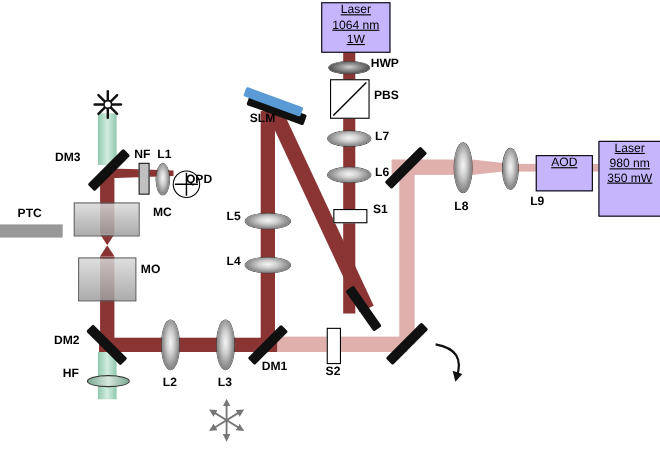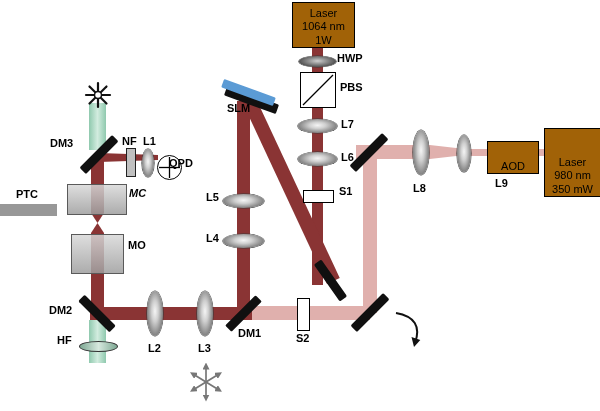--- a/index.html
+++ b/index.html
@@ -8,23 +8,23 @@
   .abs{position:absolute;}
   .beam{position:absolute;}
   .beam-red{background:var(--beam-1064,#8a3434);}
   .beam-pink{background:var(--beam-980,#e0b0ad);}
   .beam-green{background:linear-gradient(90deg,#8fc9ae 0%,#d2ecdf 50%,#8fc9ae 100%);}
   .mirror{position:absolute;background:var(--mirror-black,#101010);border-radius:1.5px;z-index:4;}
   .lens{position:absolute;border-radius:50%;z-index:3;
         background:radial-gradient(ellipse at 50% 45%,#f5f5f5 0%,#cfcfcf 30%,#909090 62%,#4f4f4f 100%);
         box-shadow:0 0 0 0.6px #3a3a3a;}
   .wave{background:radial-gradient(ellipse at 50% 45%,#cfcfcf 0%,#8f8f8f 35%,#2f2f2f 90%);}
-  .obox{position:absolute;background:#a16207;border:1.4px solid #000;display:flex;flex-direction:column;
-        align-items:center;justify-content:flex-end;text-align:center;z-index:3;
-        font:400 11px/13.5px "Liberation Sans",sans-serif;color:#000;}
+  .obox{position:absolute;background:#c4b5fd;border:1.4px solid #000;display:flex;flex-direction:column;
+        align-items:center;justify-content:flex-start;text-align:center;z-index:3;
+        font:400 11px/13.5px "Liberation Sans",sans-serif;color:#000;text-decoration:underline;}
   .lbl{position:absolute;font:700 11px/1 "Liberation Sans",sans-serif;color:#000;white-space:nowrap;z-index:6;}
   .slot{position:absolute;background:#fff;border:1.4px solid #000;z-index:3;}
   .grayunit{position:absolute;border:1px solid #5a5a5a;z-index:3;
         background:linear-gradient(180deg,rgba(216,216,216,.85),rgba(158,158,158,.85));}
   .z1{z-index:1}.z2{z-index:2}.z3{z-index:3}.z4{z-index:4}.z5{z-index:5}
 </style>
 </head>
 <body>
 
 <div id="stage">
@@ -141,24 +141,24 @@
   <div class="lbl" style="left:341px;top:119px;">L7</div>
   <div class="lbl" style="left:341px;top:152px;">L6</div>
   <div class="lbl" style="left:339px;top:186px;">S1</div>
   <div class="lbl" style="left:206px;top:192px;">L5</div>
   <div class="lbl" style="left:206px;top:233px;">L4</div>
   <div class="lbl" style="left:50px;top:138px;">DM3</div>
   <div class="lbl" style="left:122px;top:136px;">NF</div>
   <div class="lbl" style="left:143px;top:136px;">L1</div>
   <div class="lbl" style="left:169px;top:158px;">QPD</div>
   <div class="lbl" style="left:16px;top:189px;">PTC</div>
-  <div class="lbl" style="left:129px;top:188px;font-style:italic;">MC</div>
+  <div class="lbl" style="left:139px;top:188px;">MC</div>
   <div class="lbl" style="left:128px;top:240px;">MO</div>
   <div class="lbl" style="left:49px;top:305px;">DM2</div>
   <div class="lbl" style="left:57px;top:335px;">HF</div>
   <div class="lbl" style="left:148px;top:343px;">L2</div>
   <div class="lbl" style="left:198px;top:343px;">L3</div>
   <div class="lbl" style="left:238px;top:328px;text-align:center;">DM1</div>
   <div class="lbl" style="left:296px;top:333px;">S2</div>
   <div class="lbl" style="left:413px;top:183px;">L8</div>
-  <div class="lbl" style="left:471px;top:178px;padding-left:24px;">L9</div>
+  <div class="lbl" style="left:458px;top:178px;padding-left:24px;">L9</div>
 
 </div>
 
 </body></html>

